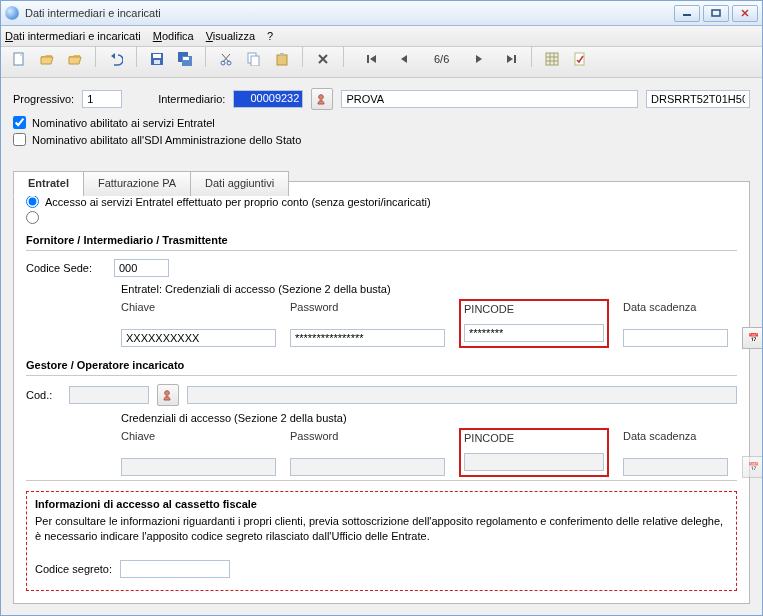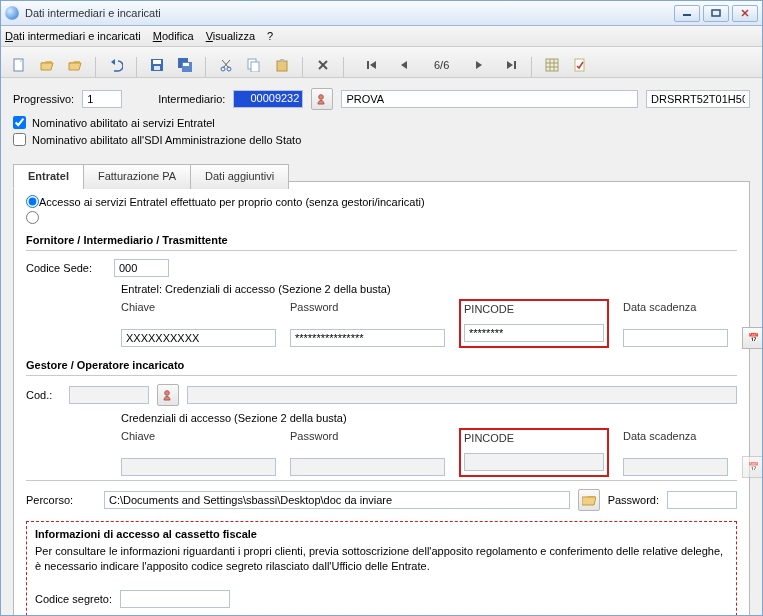--- a/index.html
+++ b/index.html
@@ -49,21 +49,21 @@
     display: flex; align-items: center;
     padding: 0 4px; gap: 12px;
   }
   .menubar span { text-decoration: underline; text-decoration-color: transparent; }
   .menubar span::first-letter { text-decoration: underline; }
   
   .toolbar {
     height: 30px;
     background: linear-gradient(to bottom, #f7f7f7, #e7e7e7);
     border-bottom: 1px solid #ccc;
-    display: flex; align-items: flex-end;
+    display: flex; align-items: flex-start;
     padding: 0 6px; gap: 4px;
   }
   .tb { width: 22px; height: 22px; display:flex;align-items:center;justify-content:center;
         border: 1px solid transparent; border-radius: 2px; }
   .sep { width:1px; height:20px; background:#c8c8c8; margin:0 4px; }
   .pager { display:flex; align-items:center; gap:8px; margin-left:8px;}
   .pager .pg { padding:0 10px; color:#333; }
   svg { display:block; }
   
   .form-area { padding: 10px 12px 12px 12px; flex:1; overflow:hidden; }
@@ -81,25 +81,25 @@
     display:flex;align-items:center;justify-content:center;
     border-radius:2px;
   }
   .chkrow { display:flex; align-items:center; gap:6px; margin-bottom:4px;}
   input[type=checkbox]{ width:13px; height:13px; margin:0;}
   
   .tabs { margin-top:10px; border-bottom:1px solid #b9b9b9; display:flex; }
   .tab {
     padding:5px 14px 6px 14px; border:1px solid #b9b9b9; border-bottom:none;
     margin-right:-1px; background:linear-gradient(to bottom,#fdfdfd,#e9e9e9);
-    position:relative; top:8px; color:#333;
+    position:relative; top:15px; color:#333;
   }
   .tab.active { background:#fff; font-weight:bold; border-bottom:1px solid #fff; }
   .tabcontent { border:1px solid #b9b9b9; border-top:none; background:#fff; padding:10px 12px 12px 12px;}
-  .radio-row { display:flex; align-items:center; margin:3px 0;}
+  .radio-row { display:flex; align-items:center; gap:6px; margin:3px 0;}
   input[type=radio]{ margin:0;}
   .section-head { font-weight:bold; margin:10px 0 4px 0; }
   .hr { border-top:1px solid #c9c9c9; margin-top:2px; margin-bottom:8px;}
   .grid { display:grid; grid-template-columns: 155px 155px 150px 105px 28px; gap:14px; align-items:center;}
   .collbl { color:#333; }
   .pinbox-wrap { border:2px solid #d11b1b; padding:2px 3px 4px 3px; margin-top:-3px;
                  display:flex; flex-direction:column; gap:9px; box-sizing:border-box;}
   .date-btn {
     width:22px;height:20px;border:1px solid #b5b5b5;
     background:linear-gradient(to bottom,#fafafa,#e7e7e7);
@@ -362,32 +362,20 @@
           <input type="text" class="text-ro readonly" readonly="" value="" style="">
           <input type="text" class="text-ro readonly" readonly="" value="" style="">
           <div class="date-btn" style="opacity:.6">
               <span>📅</span>
             </div>
         </div>
       </div>
 
       <div class="hr"></div>
 
-      <div class="row">
-        <span class="lbl" style="width:70px">Percorso:</span>
-        <input type="text" style="flex: 1 1 0%;" value="C:\Documents and Settings\sbassi\Desktop\doc da inviare">
-        <div class="iconbtn">
-          <svg width="14" height="12">
-              <path d="M0 3h5l1-1h7v1H0z" fill="#e7b95b"></path>
-              <path d="M0 3h14l-2 8H0z" fill="#f1cf85" stroke="#c39a3a"></path>
-            </svg>
-        </div>
-        <span class="lbl">Password:</span>
-        <input type="text" style="width: 70px;" value="">
-      </div>
 
       <div class="fiscal">
         <div class="fiscal-title">Informazioni di accesso al cassetto fiscale</div>
         <div class="fiscal-text">Per consultare le informazioni riguardanti i propri clienti, previa sottoscrizione dell'apposito regolamento e conferimento delle relative deleghe, è necessario indicare l'apposito codice segreto rilasciato dall'Ufficio delle Entrate.</div>
         <div class="row">
           <span class="lbl">Codice segreto:</span>
           <input type="text" style="width: 110px;" value="">
         </div>
       </div>
 

